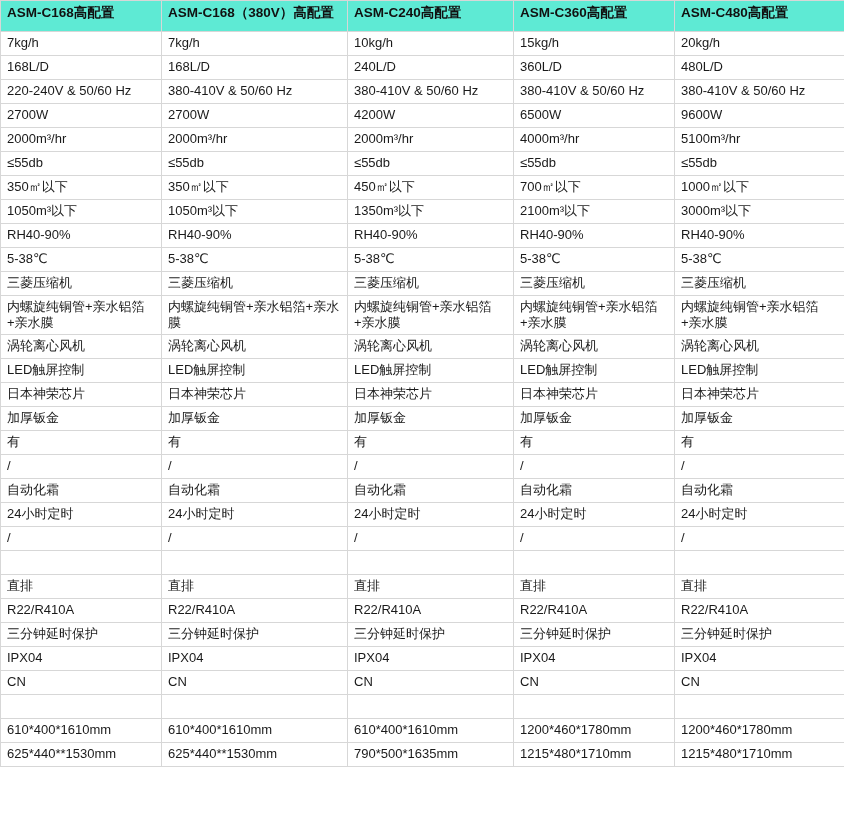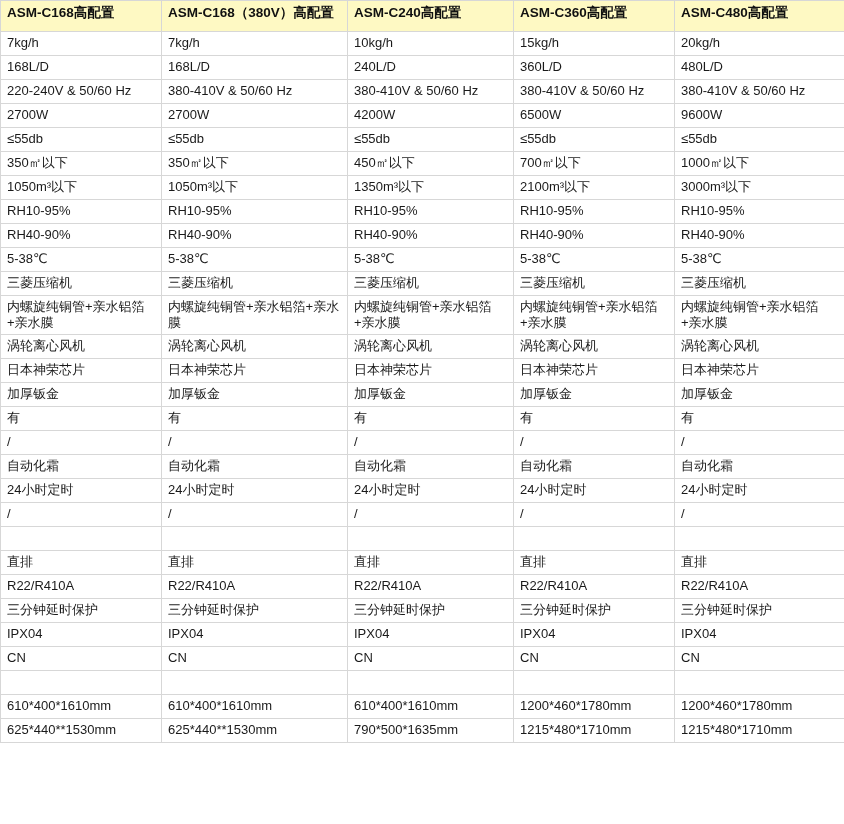--- a/index.html
+++ b/index.html
@@ -29,21 +29,21 @@
   table.spec-table th,
   table.spec-table td {
     border: 1px solid #d7d7d7;
     padding: 3px 5px 3px 6px;
     vertical-align: top;
     line-height: 16px;
     word-break: break-word;
     text-align: left;
   }
   table.spec-table thead th {
-    background: #fef9c3;
+    background: #5eead4;
     font-weight: bold;
     font-size: 13.5px;
     height: 22px;
     padding-top: 4px;
     padding-bottom: 4px;
     color: #111;
   }
   table.spec-table tbody td {
     background: #ffffff;
     height: 17px;
@@ -92,20 +92,27 @@
         <td>380-410V &amp; 50/60 Hz</td>
       </tr>
       <tr>
         <td>2700W</td>
         <td>2700W</td>
         <td>4200W</td>
         <td>6500W</td>
         <td>9600W</td>
       </tr>
       <tr>
+        <td>2000m³/hr</td>
+        <td>2000m³/hr</td>
+        <td>2000m³/hr</td>
+        <td>4000m³/hr</td>
+        <td>5100m³/hr</td>
+      </tr>
+      <tr>
         <td>≤55db</td>
         <td>≤55db</td>
         <td>≤55db</td>
         <td>≤55db</td>
         <td>≤55db</td>
       </tr>
       <tr>
         <td>350㎡以下</td>
         <td>350㎡以下</td>
         <td>450㎡以下</td>
@@ -113,60 +120,60 @@
         <td>1000㎡以下</td>
       </tr>
       <tr>
         <td>1050m³以下</td>
         <td>1050m³以下</td>
         <td>1350m³以下</td>
         <td>2100m³以下</td>
         <td>3000m³以下</td>
       </tr>
       <tr>
-        <td>RH10-95%</td>
-        <td>RH10-95%</td>
-        <td>RH10-95%</td>
-        <td>RH10-95%</td>
-        <td>RH10-95%</td>
-      </tr>
-      <tr>
-        <td>RH40-90%</td>
-        <td>RH40-90%</td>
-        <td>RH40-90%</td>
-        <td>RH40-90%</td>
-        <td>RH40-90%</td>
-      </tr>
-      <tr>
-        <td>5-38℃</td>
-        <td>5-38℃</td>
-        <td>5-38℃</td>
-        <td>5-38℃</td>
-        <td>5-38℃</td>
-      </tr>
-      <tr>
-        <td>三菱压缩机</td>
-        <td>三菱压缩机</td>
-        <td>三菱压缩机</td>
-        <td>三菱压缩机</td>
-        <td>三菱压缩机</td>
-      </tr>
-      <tr>
-        <td>内螺旋纯铜管+亲水铝箔+亲水膜</td>
-        <td>内螺旋纯铜管+亲水铝箔+亲水膜</td>
-        <td>内螺旋纯铜管+亲水铝箔+亲水膜</td>
-        <td>内螺旋纯铜管+亲水铝箔+亲水膜</td>
-        <td>内螺旋纯铜管+亲水铝箔+亲水膜</td>
-      </tr>
-      <tr>
-        <td>涡轮离心风机</td>
-        <td>涡轮离心风机</td>
-        <td>涡轮离心风机</td>
-        <td>涡轮离心风机</td>
-        <td>涡轮离心风机</td>
+        <td>RH40-90%</td>
+        <td>RH40-90%</td>
+        <td>RH40-90%</td>
+        <td>RH40-90%</td>
+        <td>RH40-90%</td>
+      </tr>
+      <tr>
+        <td>5-38℃</td>
+        <td>5-38℃</td>
+        <td>5-38℃</td>
+        <td>5-38℃</td>
+        <td>5-38℃</td>
+      </tr>
+      <tr>
+        <td>三菱压缩机</td>
+        <td>三菱压缩机</td>
+        <td>三菱压缩机</td>
+        <td>三菱压缩机</td>
+        <td>三菱压缩机</td>
+      </tr>
+      <tr>
+        <td>内螺旋纯铜管+亲水铝箔+亲水膜</td>
+        <td>内螺旋纯铜管+亲水铝箔+亲水膜</td>
+        <td>内螺旋纯铜管+亲水铝箔+亲水膜</td>
+        <td>内螺旋纯铜管+亲水铝箔+亲水膜</td>
+        <td>内螺旋纯铜管+亲水铝箔+亲水膜</td>
+      </tr>
+      <tr>
+        <td>涡轮离心风机</td>
+        <td>涡轮离心风机</td>
+        <td>涡轮离心风机</td>
+        <td>涡轮离心风机</td>
+        <td>涡轮离心风机</td>
+      </tr>
+      <tr>
+        <td>LED触屏控制</td>
+        <td>LED触屏控制</td>
+        <td>LED触屏控制</td>
+        <td>LED触屏控制</td>
+        <td>LED触屏控制</td>
       </tr>
       <tr>
         <td>日本神荣芯片</td>
         <td>日本神荣芯片</td>
         <td>日本神荣芯片</td>
         <td>日本神荣芯片</td>
         <td>日本神荣芯片</td>
       </tr>
       <tr>
         <td>加厚钣金</td>

